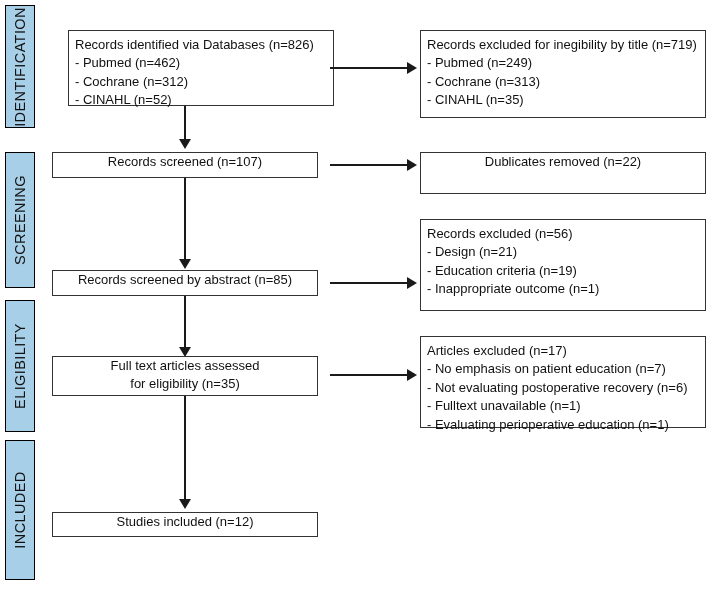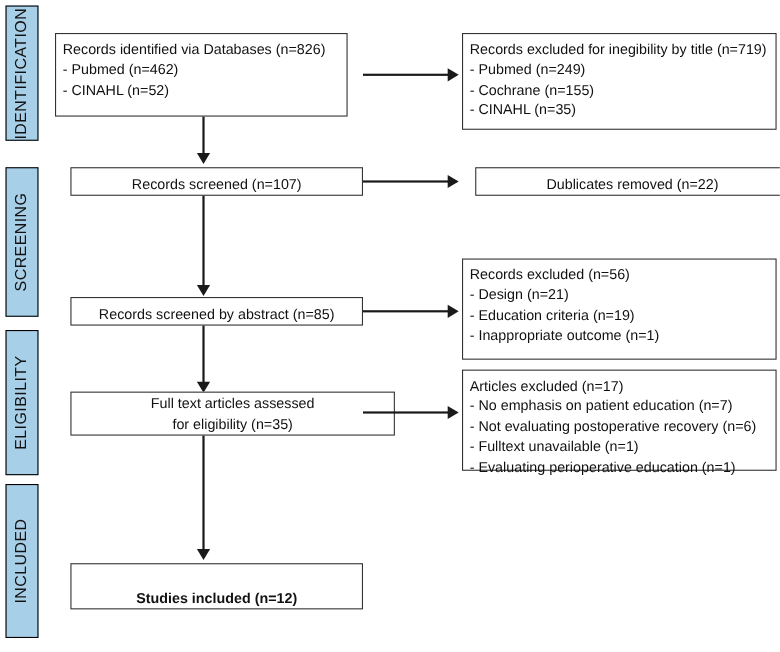--- a/index.html
+++ b/index.html
@@ -42,24 +42,23 @@
     position: absolute;
     border: 1px solid #333333;
     background: #ffffff;
     box-sizing: border-box;
     font-size: 13px;
     color: #111111;
     line-height: 1.42;
   }
   .flow-box.center {
     display: flex;
-    align-items: flex-end;
+    align-items: flex-start;
     justify-content: center;
     text-align: center;
-    margin-left: 12px;
   }
   .flow-box.left-align {
     padding: 5px 0 5px 6px;
     text-align: left;
   }
   .box-line {
     display: block;
     white-space: nowrap;
   }
 
@@ -111,77 +110,78 @@
   </div>
 
   <div class="stage-bar" style="top:300px; height:132px;">
     <span class="stage-bar-label">ELIGIBILITY</span>
   </div>
 
   <div class="stage-bar" style="top:440px; height:140px;">
     <span class="stage-bar-label">INCLUDED</span>
   </div>
 
-  <div class="flow-box left-align" style="left:50px; top:30px; width:266px; height:76px;">
+  <div class="flow-box left-align" style="left:68px; top:30px; width:266px; height:76px;">
     <span class="box-line">Records identified via Databases (n=826)</span>
     <span class="box-line">- Pubmed (n=462)</span>
+    <span class="box-line">- Cochrane (n=312)</span>
     <span class="box-line">- CINAHL (n=52)</span>
   </div>
 
   <div class="conn-h" style="left:330px; top:67px; width:78px;">
     <span class="arrowhead-right"></span>
   </div>
 
   <div class="flow-box left-align" style="left:420px; top:30px; width:286px; height:88px;">
     <span class="box-line">Records excluded for inegibility by title (n=719)</span>
     <span class="box-line">- Pubmed (n=249)</span>
-    <span class="box-line">- Cochrane (n=155)</span>
+    <span class="box-line">- Cochrane (n=313)</span>
     <span class="box-line">- CINAHL (n=35)</span>
   </div>
 
   <div class="conn-v" style="left:184px; top:106px; height:34px;">
     <span class="arrowhead-down"></span>
   </div>
 
   <div class="flow-box center" style="left:52px; top:152px; width:266px; height:26px;">
     <span class="box-line">Records screened (n=107)</span>
   </div>
 
   <div class="conn-h" style="left:330px; top:164px; width:78px;">
     <span class="arrowhead-right"></span>
   </div>
 
-  <div class="flow-box center" style="left:420px; top:152px; width:286px; height:26px;">
+  <div class="flow-box center" style="left:420px; top:152px; width:286px; height:42px;">
     <span class="box-line">Dublicates removed (n=22)</span>
   </div>
 
   <div class="conn-v" style="left:184px; top:178px; height:82px;">
     <span class="arrowhead-down"></span>
   </div>
 
   <div class="flow-box center" style="left:52px; top:270px; width:266px; height:26px;">
     <span class="box-line">Records screened by abstract (n=85)</span>
   </div>
 
   <div class="conn-h" style="left:330px; top:282px; width:78px;">
     <span class="arrowhead-right"></span>
   </div>
 
-  <div class="flow-box left-align" style="left:420px; top:235px; width:286px; height:92px;">
+  <div class="flow-box left-align" style="left:420px; top:219px; width:286px; height:92px;">
     <span class="box-line">Records excluded (n=56)</span>
     <span class="box-line">- Design (n=21)</span>
     <span class="box-line">- Education criteria (n=19)</span>
     <span class="box-line">- Inappropriate outcome (n=1)</span>
   </div>
 
   <div class="conn-v" style="left:184px; top:296px; height:52px;">
     <span class="arrowhead-down"></span>
   </div>
 
-  <div class="flow-box center" style="left:52px; top:356px; width:295px; height:40px;">
+  <div class="flow-box center" style="left:52px; top:356px; width:266px; height:40px;">
     <div>
       <span class="box-line">Full text articles assessed</span>
       <span class="box-line">for eligibility (n=35)</span>
     </div>
   </div>
 
   <div class="conn-h" style="left:330px; top:374px; width:78px;">
     <span class="arrowhead-right"></span>
   </div>
 
@@ -190,17 +190,17 @@
     <span class="box-line">- No emphasis on patient education (n=7)</span>
     <span class="box-line">- Not evaluating postoperative recovery (n=6)</span>
     <span class="box-line">- Fulltext unavailable (n=1)</span>
     <span class="box-line">- Evaluating perioperative education (n=1)</span>
   </div>
 
   <div class="conn-v" style="left:184px; top:396px; height:104px;">
     <span class="arrowhead-down"></span>
   </div>
 
-  <div class="flow-box center" style="left:52px; top:512px; width:266px; height:42px;font-weight:bold;">
+  <div class="flow-box center" style="left:52px; top:512px; width:266px; height:25px;">
     <span class="box-line">Studies included (n=12)</span>
   </div>
 
 </div>
 
 </body></html>

